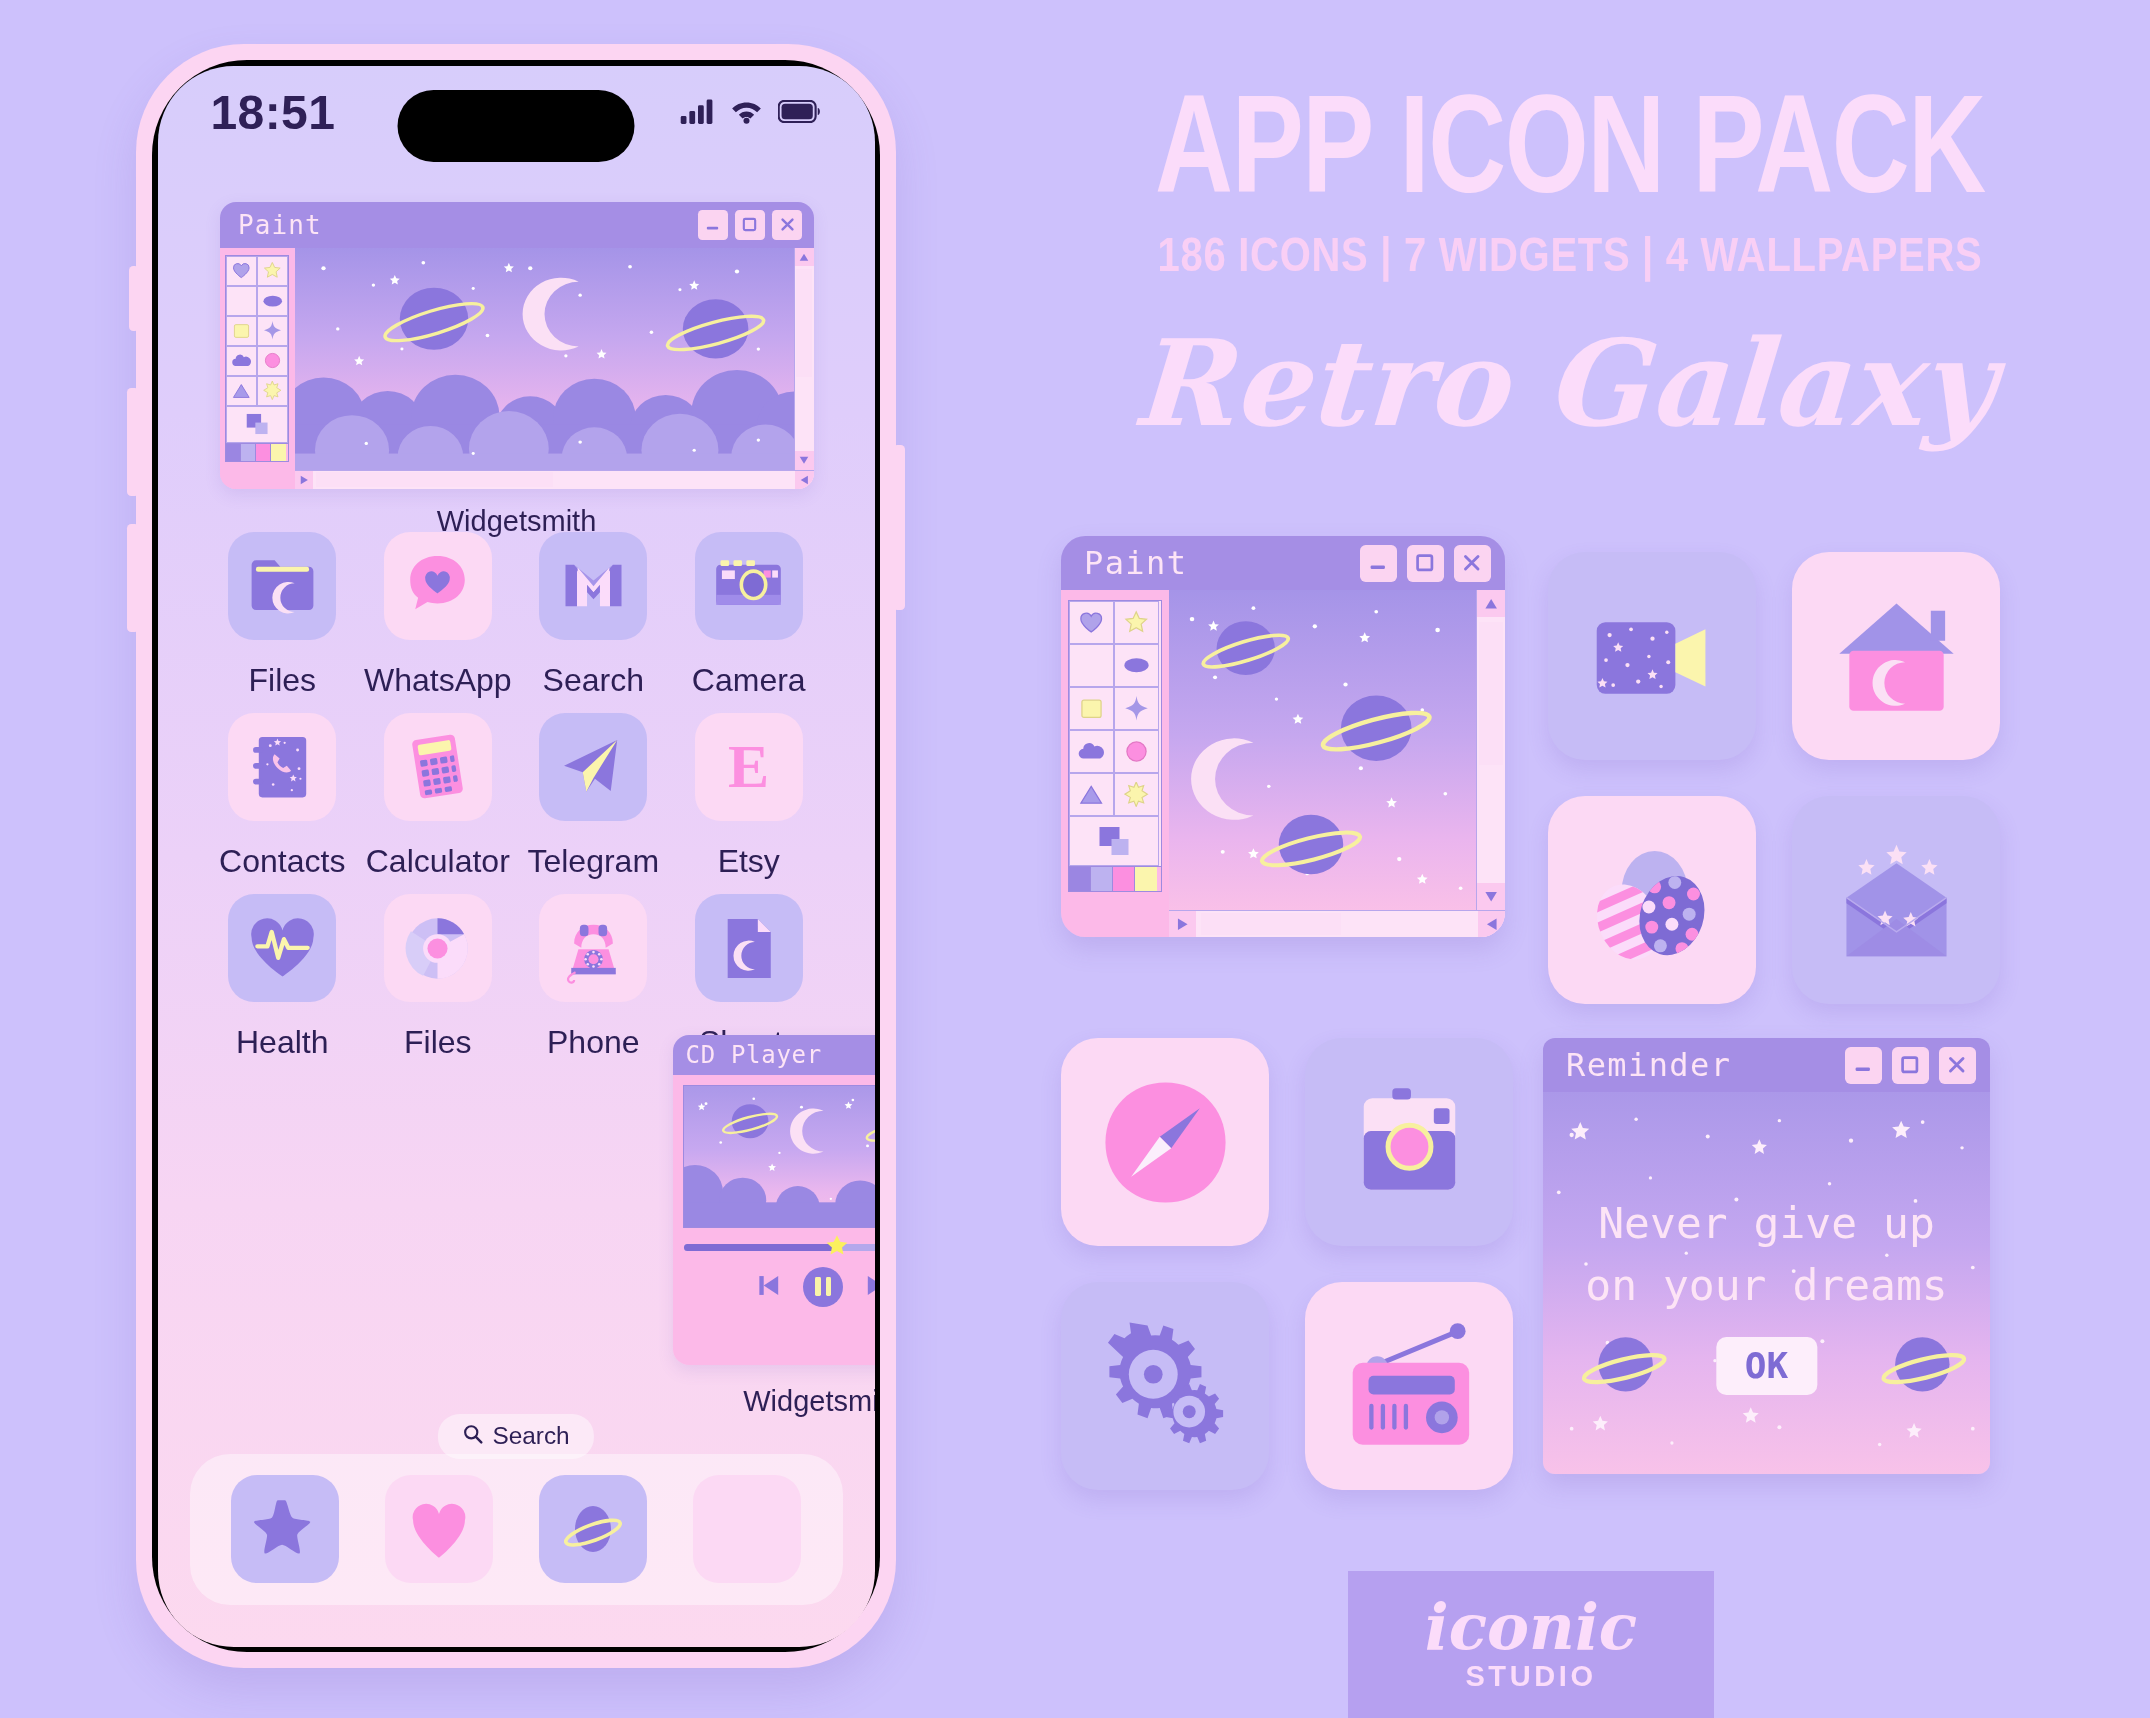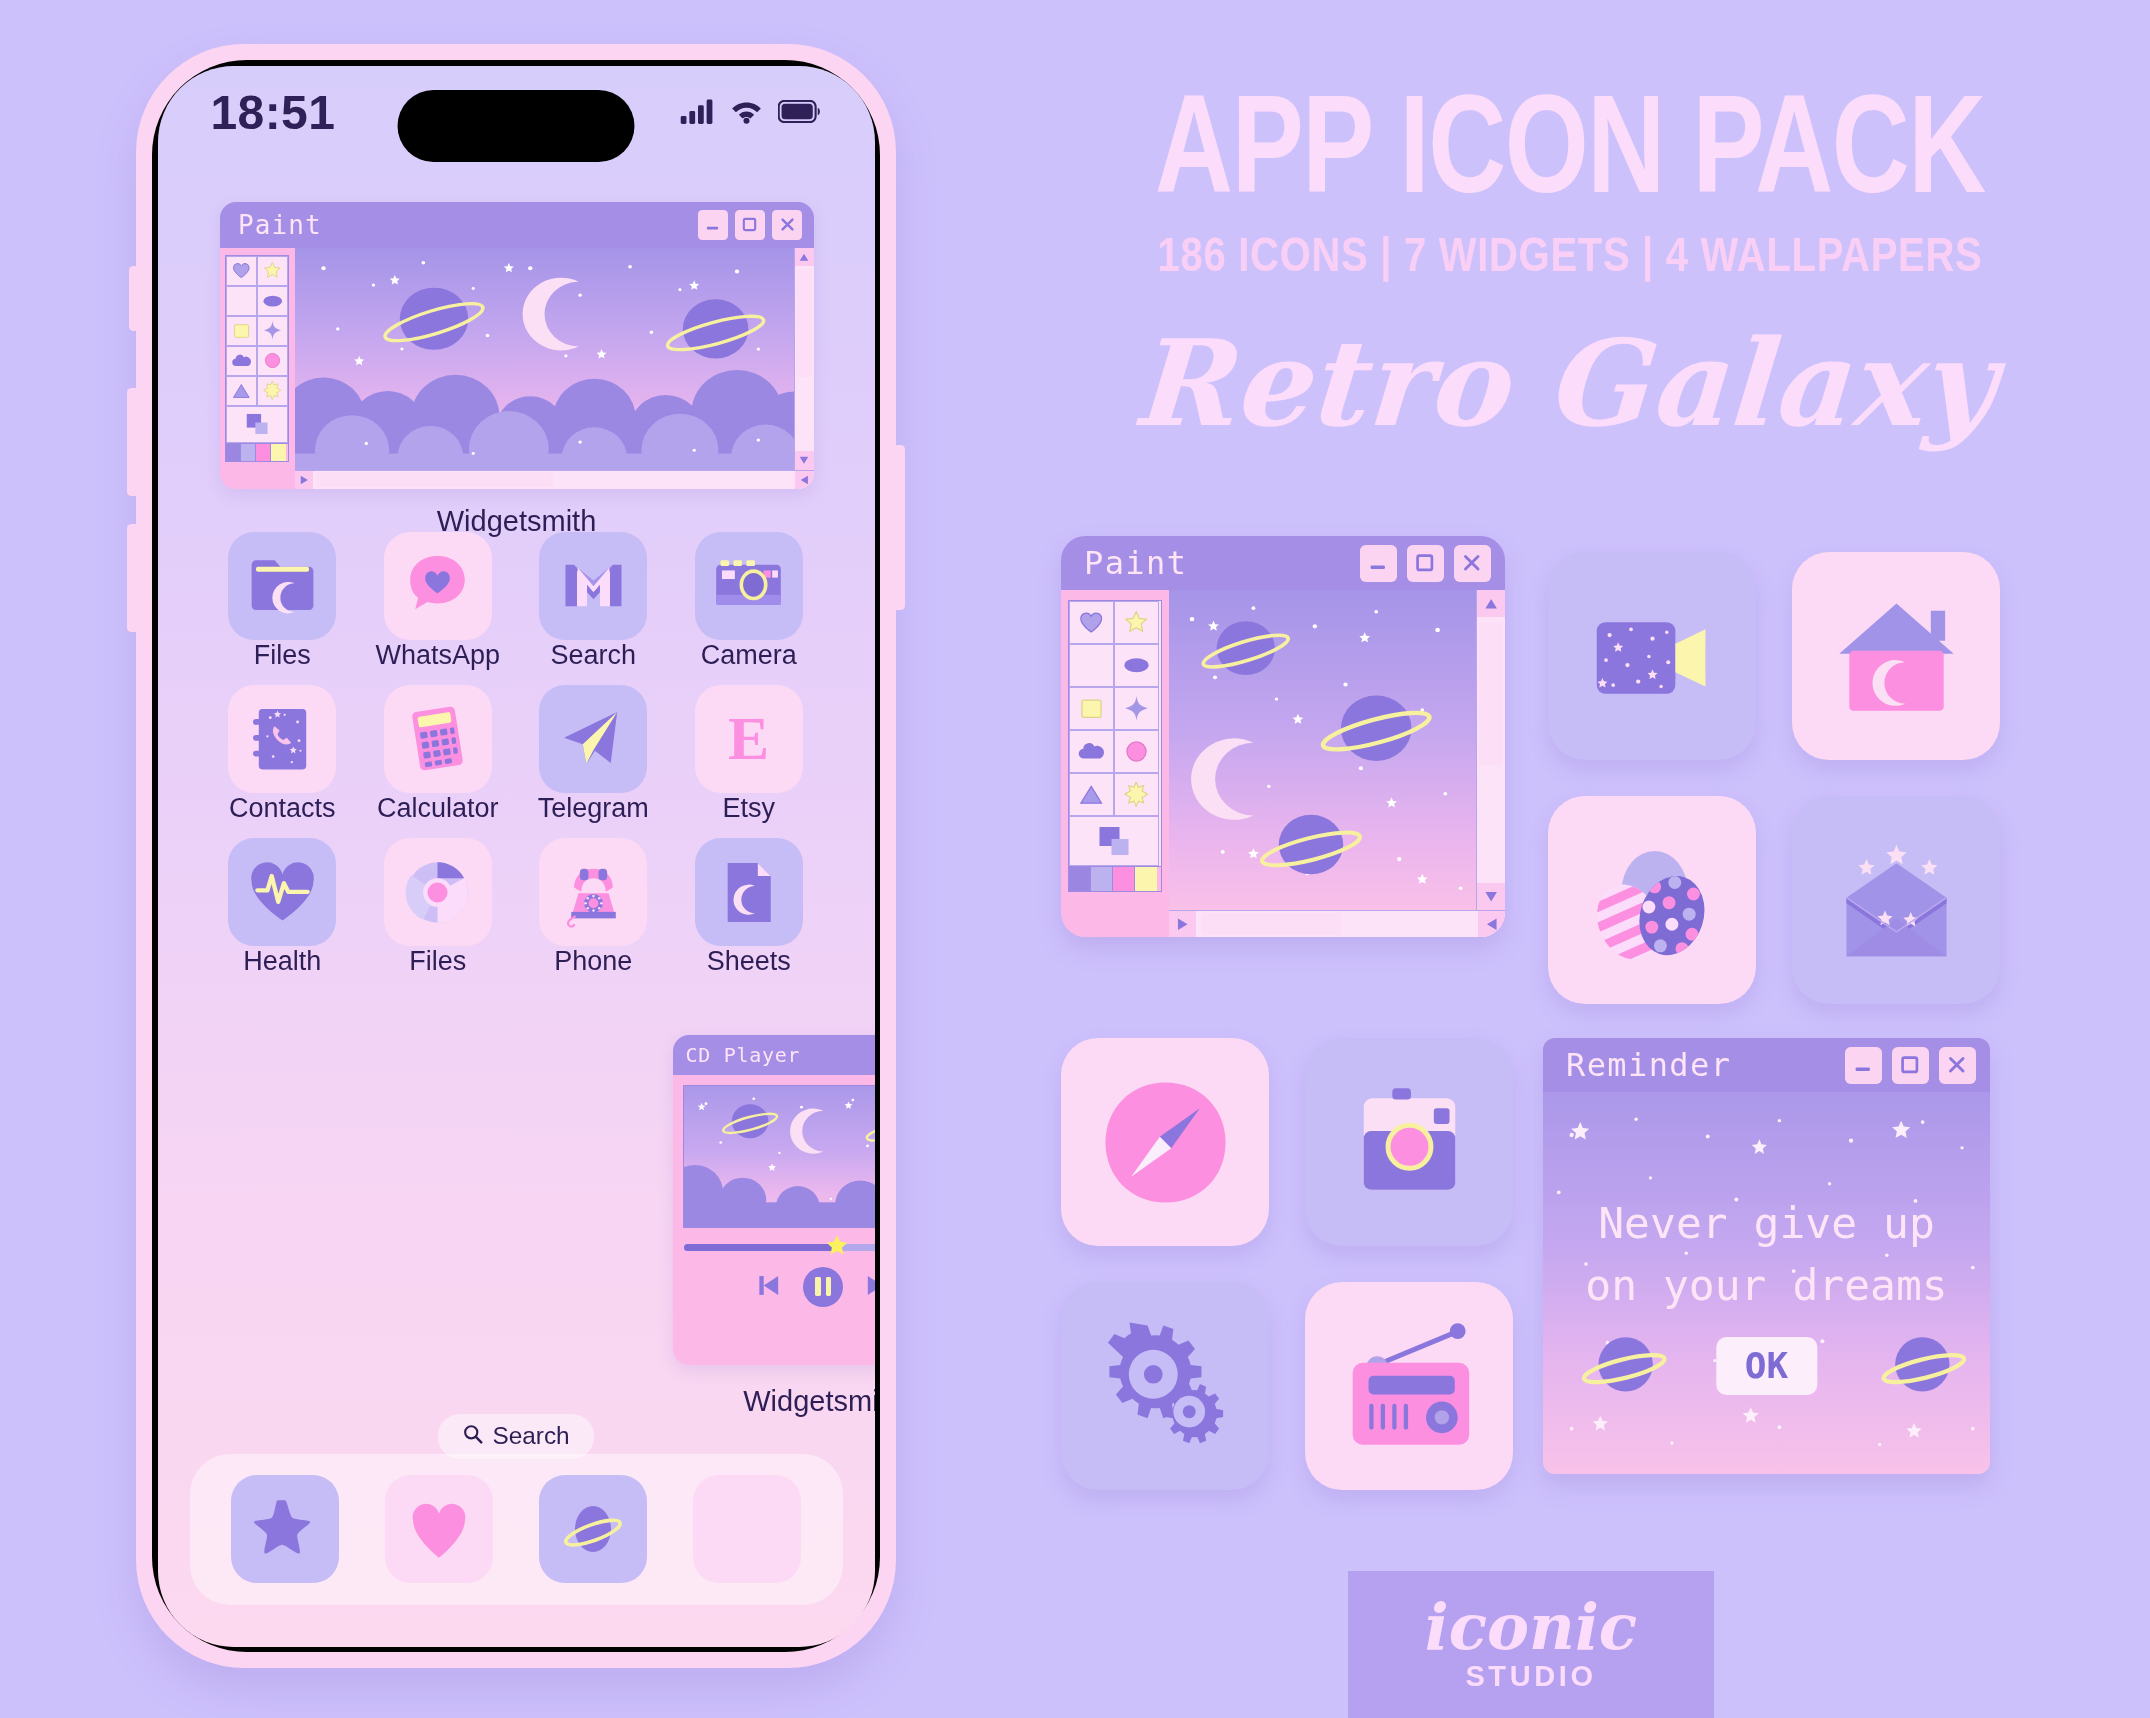--- a/index.html
+++ b/index.html
@@ -108,30 +108,30 @@
   
   .app-grid {
     position: absolute; left: 47px; top: 466px; width: 622px;
     display: grid; grid-template-columns: repeat(4, 1fr); row-gap: 14.3px;
   }
   .app-cell { display: flex; flex-direction: column; align-items: center; }
   .app-tile {
     width: 108px; height: 108px; border-radius: 26px;
     display: flex; align-items: center; justify-content: center; overflow: hidden;
   }
-  .app-name { margin-top: 0; color: #2d1f55; font-size: 27px; }
+  .app-name { margin-top: 22px; color: #2d1f55; font-size: 32px; }
 
   
   .cd-widget {
     position: absolute; left: 515px; top: 969px; width: 301px; height: 330px;
     border-radius: 16px; overflow: hidden; box-shadow: 0 5.7px 16px rgba(130,100,200,.14);
   }
   .cd-title { height: 40px; background: #a58ee5; display: flex; align-items: center;
     justify-content: space-between; padding: 0 7.2px 0 13px; }
-  .cd-title-text { color: #fde4f6; font-size: 20px; letter-spacing: 0.7px;
+  .cd-title-text { color: #fde4f6; font-size: 24px; letter-spacing: 0.7px;
     font-family: "DejaVu Sans Mono", monospace; }
   .cd-body { background: #fcb9e8; height: calc(100% - 40px); padding: 10px; }
   .cd-art { height: 143px; border: 1.4px solid #9e8ae0; overflow: hidden; position: relative;
     background: linear-gradient(180deg,#ab98e9 0%,#c7a8f0 45%,#eab7ee 75%,#f9c0e8 100%); }
   .cd-bar { margin: 16px 1.4px 0; height: 7.2px; border-radius: 3.6px; background: #b4a8ec; position: relative; }
   .cd-bar-fill { position: absolute; left: 0; top: 0; bottom: 0; width: 57%; background: #7e6bd4; border-radius: 3.6px; }
   .cd-star { position: absolute; left: 55%; top: 50%; transform: translate(-50%,-50%); }
   .cd-ctrls { display: flex; align-items: center; justify-content: center; gap: 18.6px; margin-top: 16px; }
   .cd-play { width: 40px; height: 40px; border-radius: 50%; background: #8b76dd;
     display: flex; align-items: center; justify-content: center; gap: 5px; }

